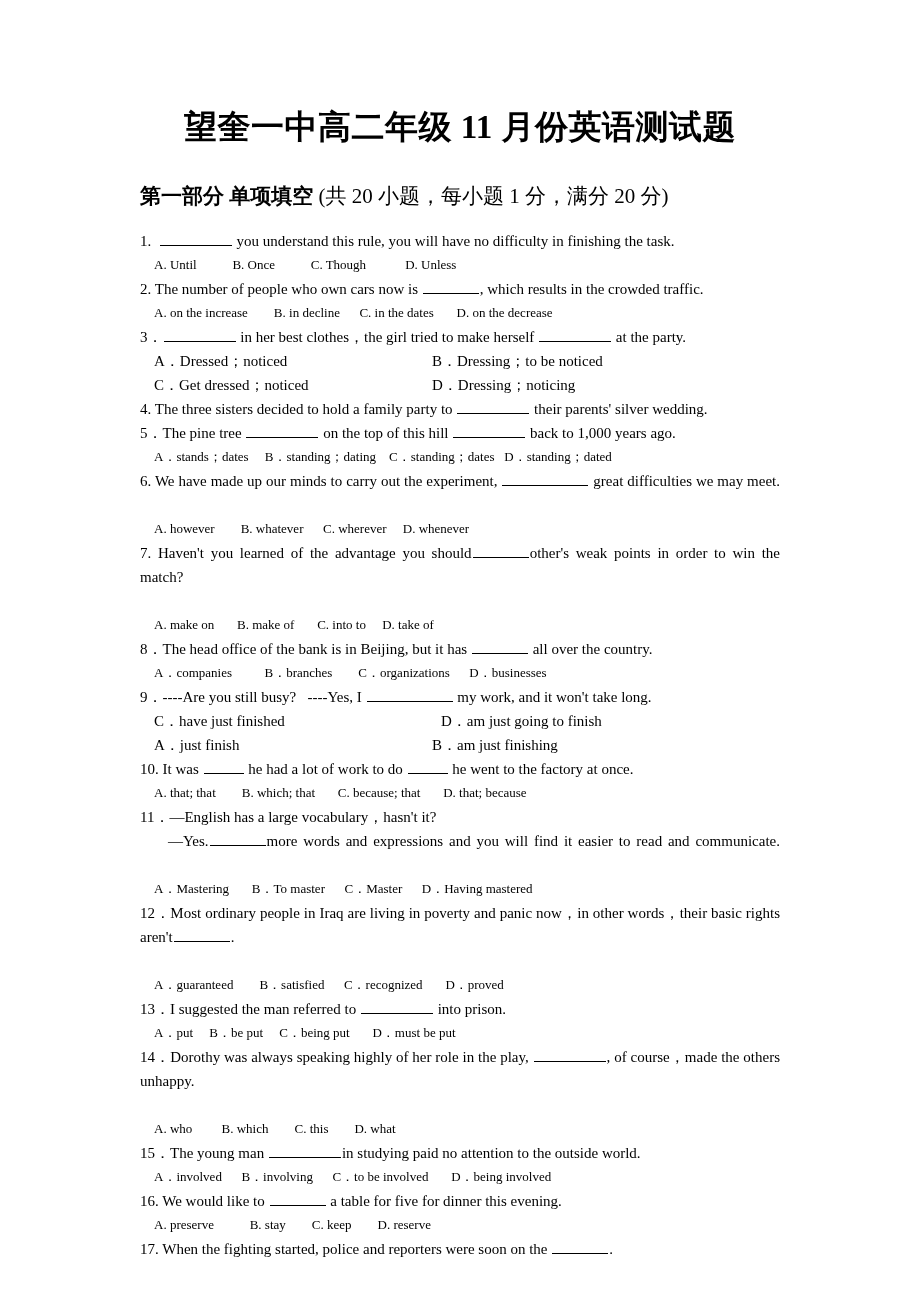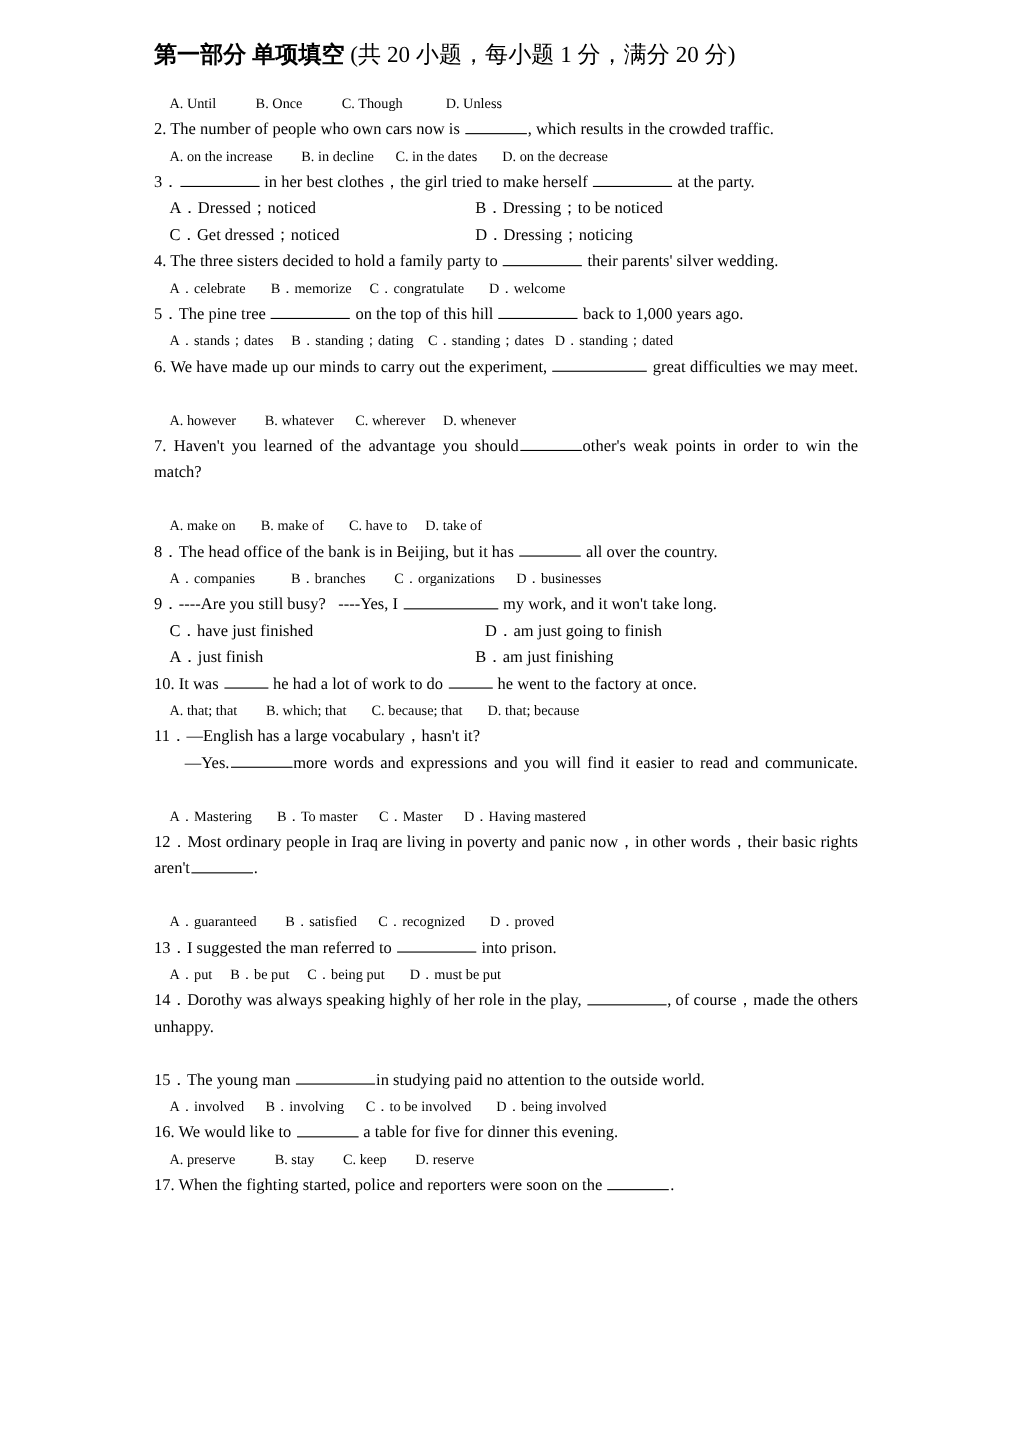--- a/index.html
+++ b/index.html
@@ -138,60 +138,61 @@
   .blank.b-md { width: 56px; }
   .blank.b-lg { width: 72px; }
   .blank.b-xl { width: 86px; }
 </style>
 </head>
 <body>
 
 <div class="page">
   <div class="content">
 
+    <h1 class="doc-title">望奎一中高二年级 11 月份英语测试题</h1>
 
     <p class="section-head"><span class="sh-label">第一部分  单项填空</span><span class="sh-note"> (共 20 小题，每小题 1 分，满分 20 分)</span></p>
 
     <div class="questions">
 
       <div class="q-block">
+        <p class="q-stem">1.&nbsp; <span class="blank b-lg"></span> you understand this rule, you will have no difficulty in finishing the task.</p>
         <p class="q-opts opts-row"><span class="opt">A. Until</span>&nbsp;&nbsp;&nbsp;&nbsp;&nbsp;&nbsp;&nbsp;&nbsp;&nbsp;&nbsp;&nbsp;<span class="opt">B. Once</span>&nbsp;&nbsp;&nbsp;&nbsp;&nbsp;&nbsp;&nbsp;&nbsp;&nbsp;&nbsp;&nbsp;<span class="opt">C. Though</span>&nbsp;&nbsp;&nbsp;&nbsp;&nbsp;&nbsp;&nbsp;&nbsp;&nbsp;&nbsp;&nbsp;&nbsp;<span class="opt">D. Unless</span></p>
       </div>
 
       <div class="q-block">
         <p class="q-stem">2. The number of people who own cars now is <span class="blank b-md"></span>, which results in the crowded traffic.</p>
         <p class="q-opts opts-row"><span class="opt">A. on the increase</span>&nbsp;&nbsp;&nbsp;&nbsp;&nbsp;&nbsp;&nbsp;&nbsp;<span class="opt">B. in decline</span>&nbsp;&nbsp;&nbsp;&nbsp;&nbsp;&nbsp;<span class="opt">C. in the dates</span>&nbsp;&nbsp;&nbsp;&nbsp;&nbsp;&nbsp;&nbsp;<span class="opt">D. on the decrease</span></p>
       </div>
 
       <div class="q-block">
         <p class="q-stem">3．<span class="blank b-lg"></span> in her best clothes，the girl tried to make herself <span class="blank b-lg"></span> at the party.</p>
         <div class="opts-grid">
           <span class="opt-line"><span class="opt opt-col1">A．Dressed；noticed</span><span class="opt opt-col2">B．Dressing；to be noticed</span></span>
           <span class="opt-line"><span class="opt opt-col1">C．Get dressed；noticed</span><span class="opt opt-col2">D．Dressing；noticing</span></span>
         </div>
       </div>
 
       <div class="q-block">
         <p class="q-stem">4. The three sisters decided to hold a family party to <span class="blank b-lg"></span> their parents' silver wedding.</p>
-        <p class="q-opts opts-row"><span class="opt">A．celebrate</span>&nbsp;&nbsp;&nbsp;&nbsp;&nbsp;&nbsp;&nbsp;<span class="opt">B．memorize</span>&nbsp;&nbsp;&nbsp;&nbsp;&nbsp;<span class="opt">C．congratulate</span>&nbsp;&nbsp;&nbsp;&nbsp;&nbsp;&nbsp;&nbsp;<span class="opt">D．welcome</span></p>
       </div>
 
       <div class="q-block">
         <p class="q-stem">5．The pine tree <span class="blank b-lg"></span> on the top of this hill <span class="blank b-lg"></span> back to 1,000 years ago.</p>
         <p class="q-opts opts-row"><span class="opt">A．stands；dates</span>&nbsp;&nbsp;&nbsp;&nbsp;&nbsp;<span class="opt">B．standing；dating</span>&nbsp;&nbsp;&nbsp;&nbsp;<span class="opt">C．standing；dates</span>&nbsp;&nbsp;&nbsp;<span class="opt">D．standing；dated</span></p>
       </div>
 
       <div class="q-block">
         <p class="q-stem justify-all">6. We have made up our minds to carry out the experiment, <span class="blank b-xl"></span> great difficulties we may meet.</p>
         <p class="q-opts opts-row"><span class="opt">A. however</span>&nbsp;&nbsp;&nbsp;&nbsp;&nbsp;&nbsp;&nbsp;&nbsp;<span class="opt">B. whatever</span>&nbsp;&nbsp;&nbsp;&nbsp;&nbsp;&nbsp;<span class="opt">C. wherever</span>&nbsp;&nbsp;&nbsp;&nbsp;&nbsp;<span class="opt">D. whenever</span></p>
       </div>
 
       <div class="q-block">
         <p class="q-stem justify-all">7. Haven't you learned of the advantage you should<span class="blank b-md"></span>other's weak points in order to win the match?</p>
-        <p class="q-opts opts-row"><span class="opt">A. make on</span>&nbsp;&nbsp;&nbsp;&nbsp;&nbsp;&nbsp;&nbsp;<span class="opt">B. make of</span>&nbsp;&nbsp;&nbsp;&nbsp;&nbsp;&nbsp;&nbsp;<span class="opt">C. have to</span>&nbsp;&nbsp;&nbsp;&nbsp;&nbsp;<span class="opt">D. take of</span></p>
+        <p class="q-opts opts-row"><span class="opt">A. make on</span>&nbsp;&nbsp;&nbsp;&nbsp;&nbsp;&nbsp;&nbsp;<span class="opt">B. make of</span>&nbsp;&nbsp;&nbsp;&nbsp;&nbsp;&nbsp;&nbsp;<span class="opt">C. into to</span>&nbsp;&nbsp;&nbsp;&nbsp;&nbsp;<span class="opt">D. take of</span></p>
       </div>
 
       <div class="q-block">
         <p class="q-stem">8．The head office of the bank is in Beijing, but it has <span class="blank b-md"></span> all over the country.</p>
         <p class="q-opts opts-row"><span class="opt">A．companies</span>&nbsp;&nbsp;&nbsp;&nbsp;&nbsp;&nbsp;&nbsp;&nbsp;&nbsp;&nbsp;<span class="opt">B．branches</span>&nbsp;&nbsp;&nbsp;&nbsp;&nbsp;&nbsp;&nbsp;&nbsp;<span class="opt">C．organizations</span>&nbsp;&nbsp;&nbsp;&nbsp;&nbsp;&nbsp;<span class="opt">D．businesses</span></p>
       </div>
 
       <div class="q-block">
         <p class="q-stem">9．----Are you still busy?&nbsp;&nbsp; ----Yes, I <span class="blank b-xl"></span> my work, and it won't take long.</p>
         <div class="opts-grid">
@@ -216,20 +217,21 @@
         <p class="q-opts opts-row"><span class="opt">A．guaranteed</span>&nbsp;&nbsp;&nbsp;&nbsp;&nbsp;&nbsp;&nbsp;&nbsp;<span class="opt">B．satisfied</span>&nbsp;&nbsp;&nbsp;&nbsp;&nbsp;&nbsp;<span class="opt">C．recognized</span>&nbsp;&nbsp;&nbsp;&nbsp;&nbsp;&nbsp;&nbsp;<span class="opt">D．proved</span></p>
       </div>
 
       <div class="q-block">
         <p class="q-stem">13．I suggested the man referred to <span class="blank b-lg"></span> into prison.</p>
         <p class="q-opts opts-row"><span class="opt">A．put</span>&nbsp;&nbsp;&nbsp;&nbsp;&nbsp;<span class="opt">B．be put</span>&nbsp;&nbsp;&nbsp;&nbsp;&nbsp;<span class="opt">C．being put</span>&nbsp;&nbsp;&nbsp;&nbsp;&nbsp;&nbsp;&nbsp;<span class="opt">D．must be put</span></p>
       </div>
 
       <div class="q-block">
         <p class="q-stem justify-all">14．Dorothy was always speaking highly of her role in the play, <span class="blank b-lg"></span>, of course，made the others unhappy.</p>
+        <p class="q-opts opts-row"><span class="opt">A. who</span>&nbsp;&nbsp;&nbsp;&nbsp;&nbsp;&nbsp;&nbsp;&nbsp;&nbsp;<span class="opt">B. which</span>&nbsp;&nbsp;&nbsp;&nbsp;&nbsp;&nbsp;&nbsp;&nbsp;<span class="opt">C. this</span>&nbsp;&nbsp;&nbsp;&nbsp;&nbsp;&nbsp;&nbsp;&nbsp;<span class="opt">D. what</span></p>
       </div>
 
       <div class="q-block">
         <p class="q-stem">15．The young man <span class="blank b-lg"></span>in studying paid no attention to the outside world.</p>
         <p class="q-opts opts-row"><span class="opt">A．involved</span>&nbsp;&nbsp;&nbsp;&nbsp;&nbsp;&nbsp;<span class="opt">B．involving</span>&nbsp;&nbsp;&nbsp;&nbsp;&nbsp;&nbsp;<span class="opt">C．to be involved</span>&nbsp;&nbsp;&nbsp;&nbsp;&nbsp;&nbsp;&nbsp;<span class="opt">D．being involved</span></p>
       </div>
 
       <div class="q-block">
         <p class="q-stem">16. We would like to <span class="blank b-md"></span> a table for five for dinner this evening.</p>
         <p class="q-opts opts-row"><span class="opt">A. preserve</span>&nbsp;&nbsp;&nbsp;&nbsp;&nbsp;&nbsp;&nbsp;&nbsp;&nbsp;&nbsp;&nbsp;<span class="opt">B. stay</span>&nbsp;&nbsp;&nbsp;&nbsp;&nbsp;&nbsp;&nbsp;&nbsp;<span class="opt">C. keep</span>&nbsp;&nbsp;&nbsp;&nbsp;&nbsp;&nbsp;&nbsp;&nbsp;<span class="opt">D. reserve</span></p>

